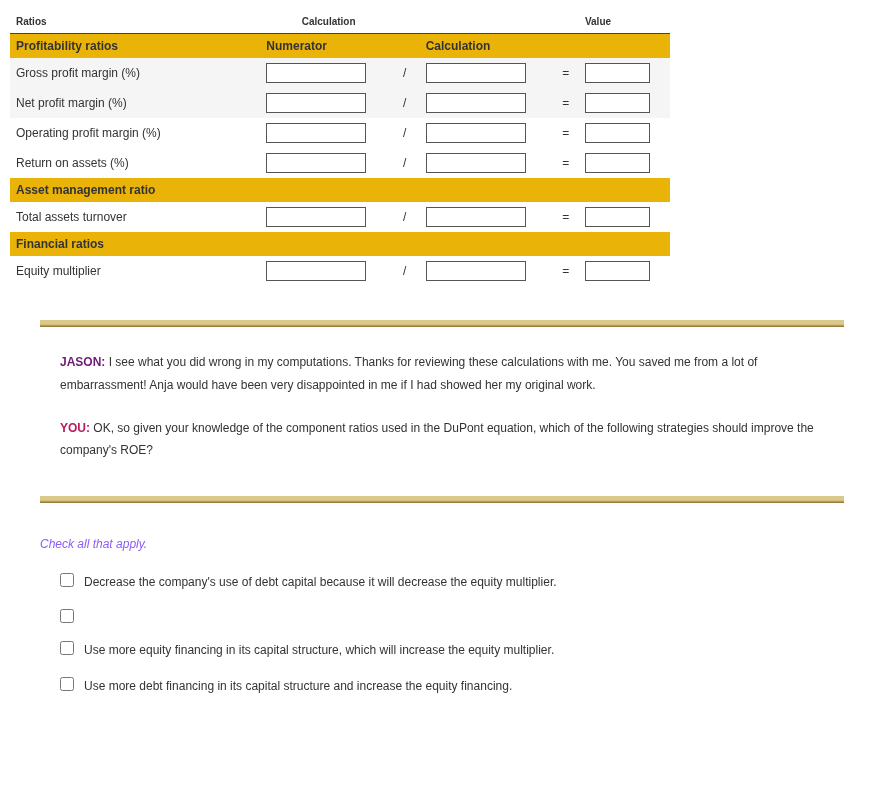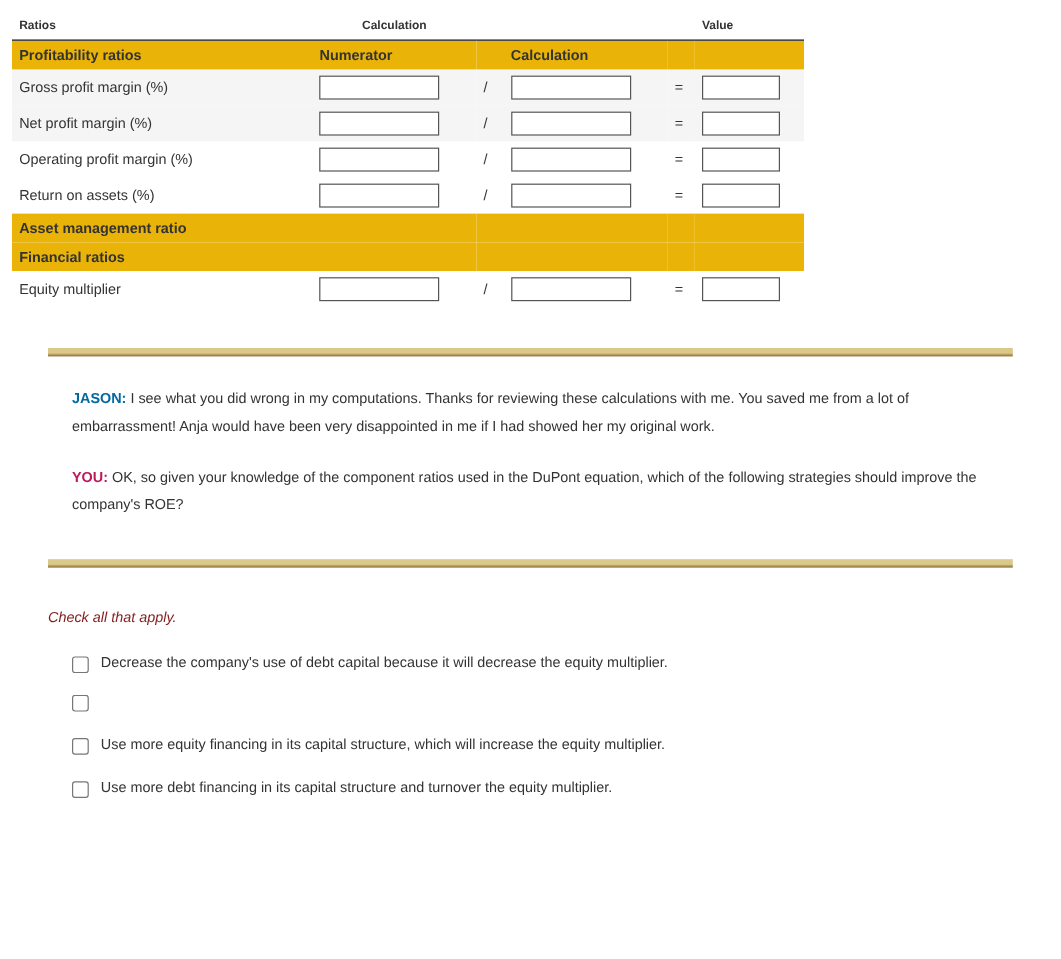--- a/index.html
+++ b/index.html
@@ -62,44 +62,44 @@
       height: 7px;
       margin: 34px 30px 24px 30px;
       background: linear-gradient(to bottom, #d9c98a 0%, #d9c98a 60%, #8a6a2a 100%);
     }
     .dialogue-block {
       margin: 0 50px 20px 50px;
       line-height: 1.9;
     }
     .speaker-jason {
       font-weight: bold;
-      color: #0369a1;
+      color: #701a75;
     }
     .speaker-you {
       font-weight: bold;
       color: #be185d;
     }
     .dialogue-block p {
       margin-bottom: 14px;
     }
     .dialogue-indent {
       padding-left: 32px;
       text-indent: 0px;
     }
     .checkall-label {
       font-style: italic;
       margin: 34px 0 22px 30px;
-      color: #7f1d1d;
+      color: #8b5cf6;
     }
     .check-options {
       margin-left: 50px;
     }
     .check-row {
       display: flex;
-      align-items: flex-end;
+      align-items: flex-start;
       margin-bottom: 18px;
       line-height: 1.5;
     }
     .check-row input[type="checkbox"] {
       width: 14px;
       height: 14px;
       margin-right: 10px;
       flex-shrink: 0;
     }
   </style>
@@ -165,20 +165,28 @@
 
     <tr class="section-header">
       <td>Asset management ratio</td>
       <td></td>
         <td></td>
         <td></td>
         <td></td>
         <td></td>
     </tr>
 
+    <tr class="data-row alt">
+      <td>Total assets turnover</td>
+      <td><input type="text" class="ratio-input" style=""></td>
+      <td>/</td>
+      <td><input type="text" class="ratio-input" style=""></td>
+      <td>=</td>
+      <td><input type="text" class="value-input" style=""></td>
+    </tr>
 
     <tr class="section-header">
       <td>Financial ratios</td>
       <td></td>
         <td></td>
         <td></td>
         <td></td>
         <td></td>
     </tr>
 
@@ -218,15 +226,15 @@
   </div>
   <div class="check-row">
     <input type="checkbox" style="">
   </div>
   <div class="check-row">
     <input type="checkbox" style="">
     <span>Use more equity financing in its capital structure, which will increase the equity multiplier.</span>
   </div>
   <div class="check-row">
     <input type="checkbox" style="">
-    <span>Use more debt financing in its capital structure and turnover the equity multiplier.</span>
+    <span>Use more debt financing in its capital structure and increase the equity financing.</span>
   </div>
 </div>
 
 </body></html>

